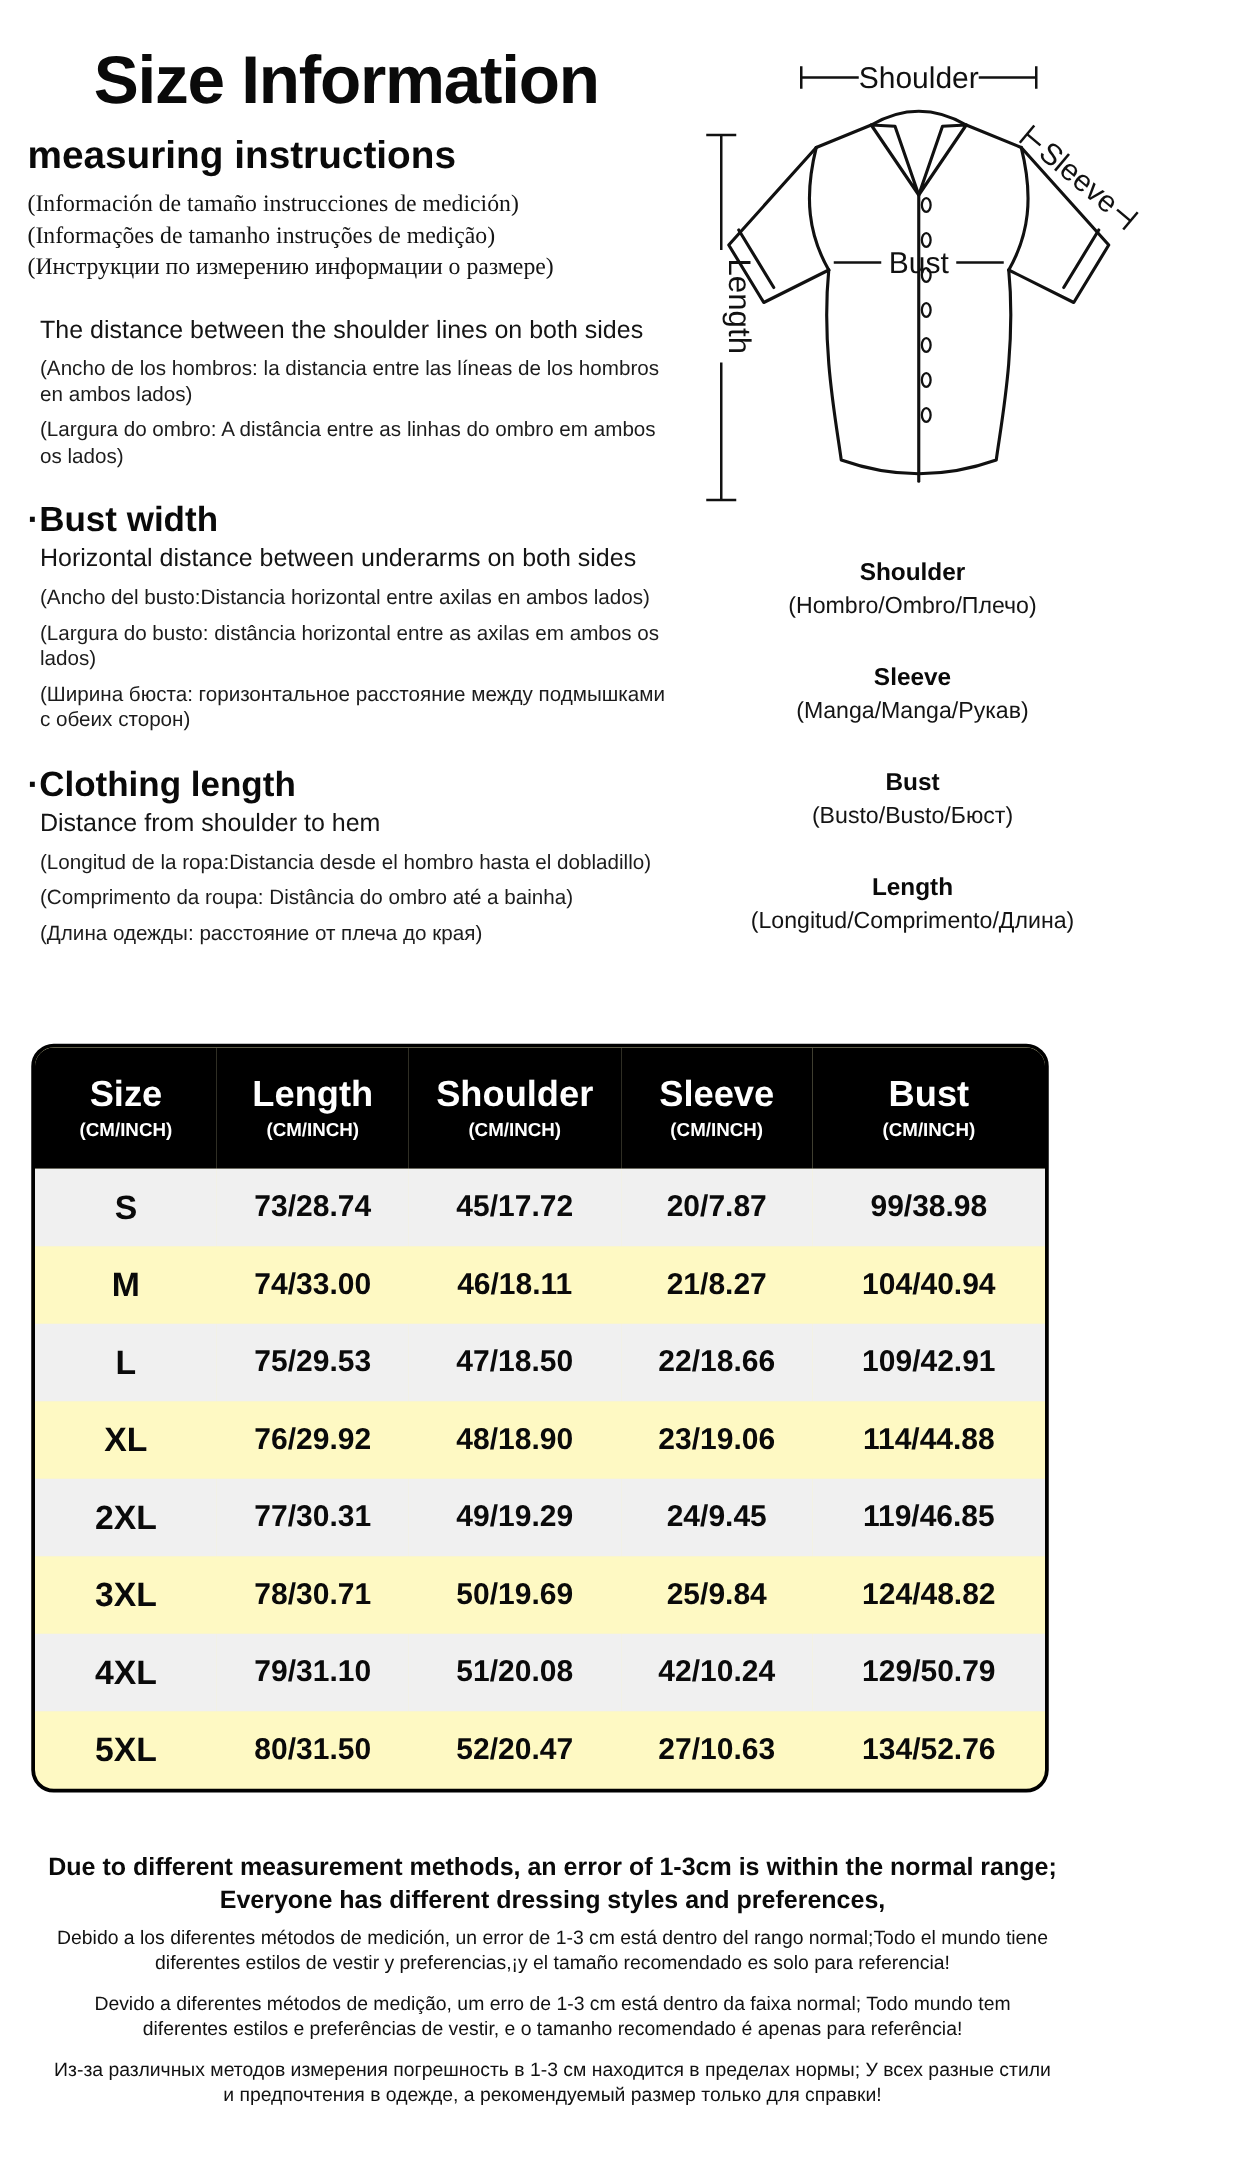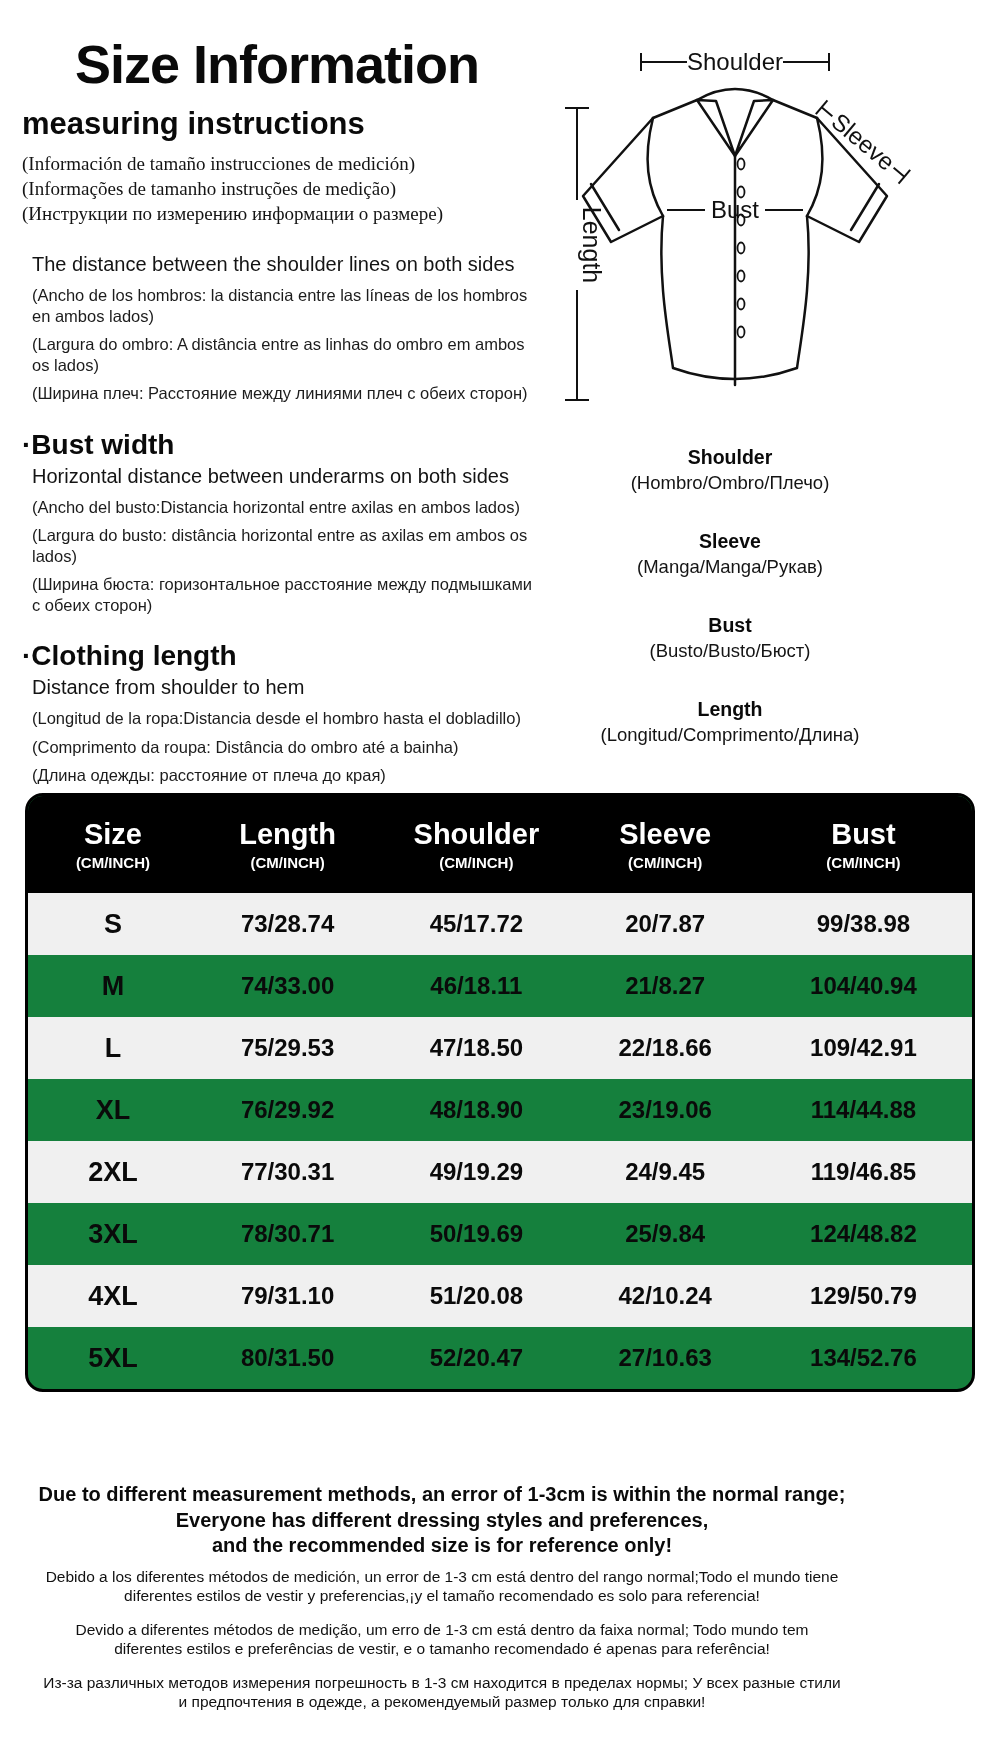--- a/index.html
+++ b/index.html
@@ -22,22 +22,22 @@
 
   
   .diagram-col { position:absolute; left:545px; top:38px; width:445px; }
   svg text { font-family:"Liberation Sans", sans-serif; fill:#111; }
   .legend { width:370px; margin-top:24px; text-align:center; }
   .legend-item { margin-bottom:36px; }
   .legend-term { font-size:19.5px; font-weight:700; color:#0a0a0a; }
   .legend-tr { font-size:18.5px; margin-top:3px; color:#141414; }
 
   
-  .table-wrap { position:absolute; left:25px; top:793px; width:950px;
-                border:3px solid #000; border-radius:18px; overflow:hidden; background:#15803d; }
+  .table-wrap { position:absolute; left:25px; top:835px; width:814px;
+                border:3px solid #000; border-radius:18px; overflow:hidden; background:#fef9c3; }
   table { width:100%; border-collapse:collapse; }
   thead tr { background:#000; }
   th { height:97px; text-align:center; vertical-align:middle; color:#fff; font-weight:700; }
   .col-label { font-size:29px; line-height:31px; }
   .col-unit { font-size:15px; margin-top:4px; }
   tbody td { height:62px; text-align:center; vertical-align:middle; font-weight:700; font-size:24px; color:#0a0a0a; }
   tbody td.size-col { font-size:27px; }
   tbody tr.alt { background:#f0f0f0; }
 
   
@@ -56,21 +56,20 @@
     <h1 class="main-title">Size Information</h1>
     <h2 class="sub-title">measuring instructions</h2>
     <p class="title-tr first">(Información de tamaño instrucciones de medición)</p>
     <p class="title-tr">(Informações de tamanho instruções de medição)</p>
     <p class="title-tr">(Инструкции по измерению информации о размере)</p>
 
     <section class="measure-section">
       <p class="desc">The distance between the shoulder lines on both sides</p>
       <p class="sec-tr">(Ancho de los hombros: la distancia entre las líneas de los hombros en ambos lados)</p>
       <p class="sec-tr">(Largura do ombro: A distância entre as linhas do ombro em ambos os lados)</p>
-      <p class="sec-tr">(Ширина плеч: Расстояние между линиями плеч с обеих сторон)</p>
     </section>
 
     <section class="measure-section">
       <h3 class="section-h"><span class="bullet">·</span><span>Bust width</span></h3>
       <p class="desc">Horizontal distance between underarms on both sides</p>
       <p class="sec-tr">(Ancho del busto:Distancia horizontal entre axilas en ambos lados)</p>
       <p class="sec-tr">(Largura do busto: distância horizontal entre as axilas em ambos os lados)</p>
       <p class="sec-tr">(Ширина бюста: горизонтальное расстояние между подмышками с обеих сторон)</p>
     </section>
 
@@ -257,21 +256,20 @@
             <td>134/52.76</td>
           </tr>
         </tbody>
     </table>
   </div>
 
   <footer class="notes">
     <div class="note-en">
       <div>Due to different measurement methods, an error of 1-3cm is within the normal range;</div>
       <div>Everyone has different dressing styles and preferences,</div>
-      <div>and the recommended size is for reference only!</div>
     </div>
     <div class="note-block first">
       <div>Debido a los diferentes métodos de medición, un error de 1-3 cm está dentro del rango normal;Todo el mundo tiene</div>
       <div>diferentes estilos de vestir y preferencias,¡y el tamaño recomendado es solo para referencia!</div>
     </div>
     <div class="note-block">
       <div>Devido a diferentes métodos de medição, um erro de 1-3 cm está dentro da faixa normal; Todo mundo tem</div>
       <div>diferentes estilos e preferências de vestir, e o tamanho recomendado é apenas para referência!</div>
     </div>
     <div class="note-block">

